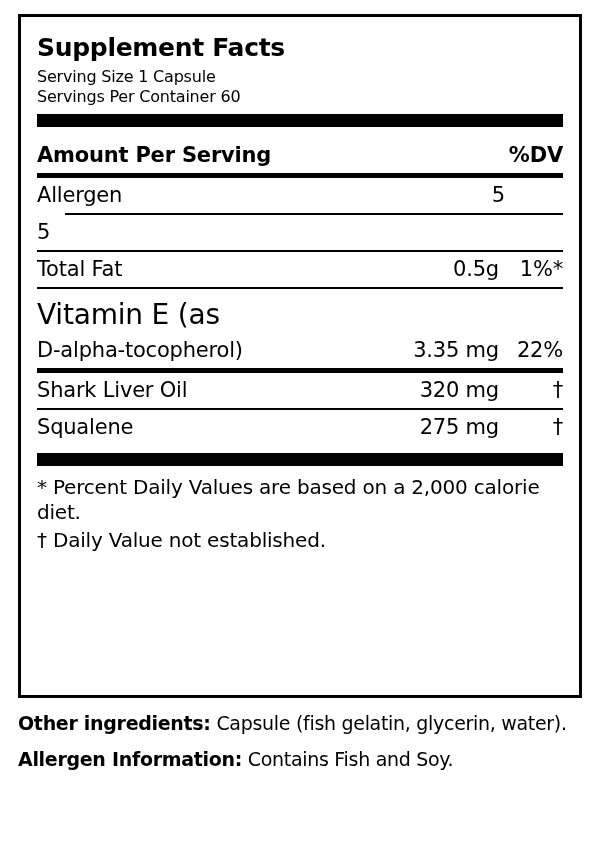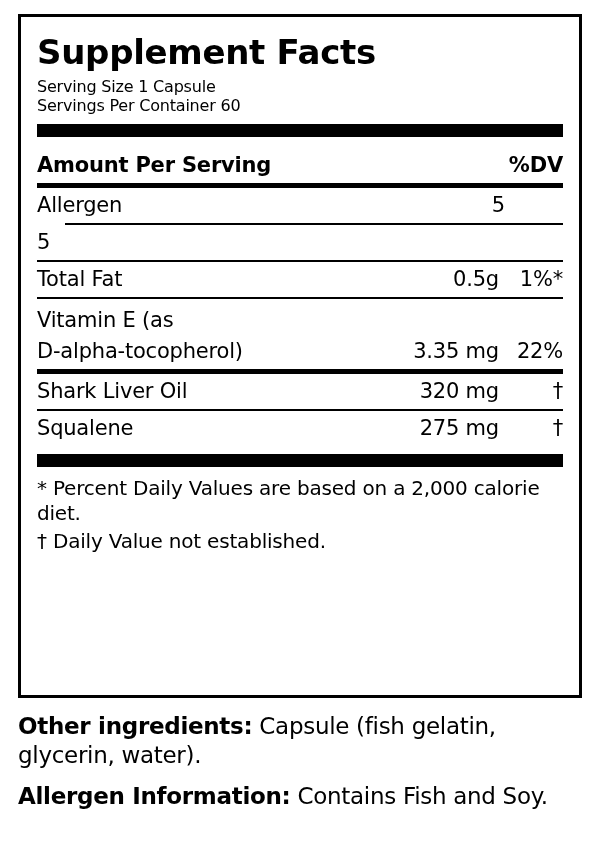--- a/index.html
+++ b/index.html
@@ -24,21 +24,21 @@
     position: absolute;
     left: 18px;
     top: 14px;
     width: 564px;
     height: 684px;
     border: 3px solid #000;
     box-sizing: border-box;
     padding: 14px 16px 10px 16px;
   }
   .title {
-    font-size: 34px;
+    font-size: 25px;
     font-weight: bold;
     letter-spacing: -0.3px;
     line-height: 1.05;
     margin: 4px 0 6px 0;
   }
   .serving-line {
     font-size: 16px;
     line-height: 1.22;
     letter-spacing: -0.2px;
   }
@@ -92,42 +92,42 @@
   .row.header .dv {
     flex: 0 0 auto;
   }
   .row.indent .label {
     padding-left: 28px;
   }
   .row .amount.wide {
     padding-right: 6px;
   }
   .vit-line1 {
-    font-size: 21px;
+    font-size: 28px;
     padding: 9px 0 2px 0;
     letter-spacing: -0.2px;
   }
   .footnotes {
     font-size: 20px;
     line-height: 1.25;
     padding-top: 9px;
     letter-spacing: -0.2px;
   }
   .footnotes p {
     margin: 0 0 3px 0;
   }
   .below {
     position: absolute;
     left: 18px;
     top: 712px;
     width: 564px;
   }
   .below p {
     margin: 0 0 6px 0;
-    font-size: 23px;
+    font-size: 19px;
     line-height: 1.25;
     letter-spacing: -0.3px;
   }
   .below b {
     font-weight: bold;
   }
   .allergen {
     margin-top: 12px !important;
   }
 </style>

